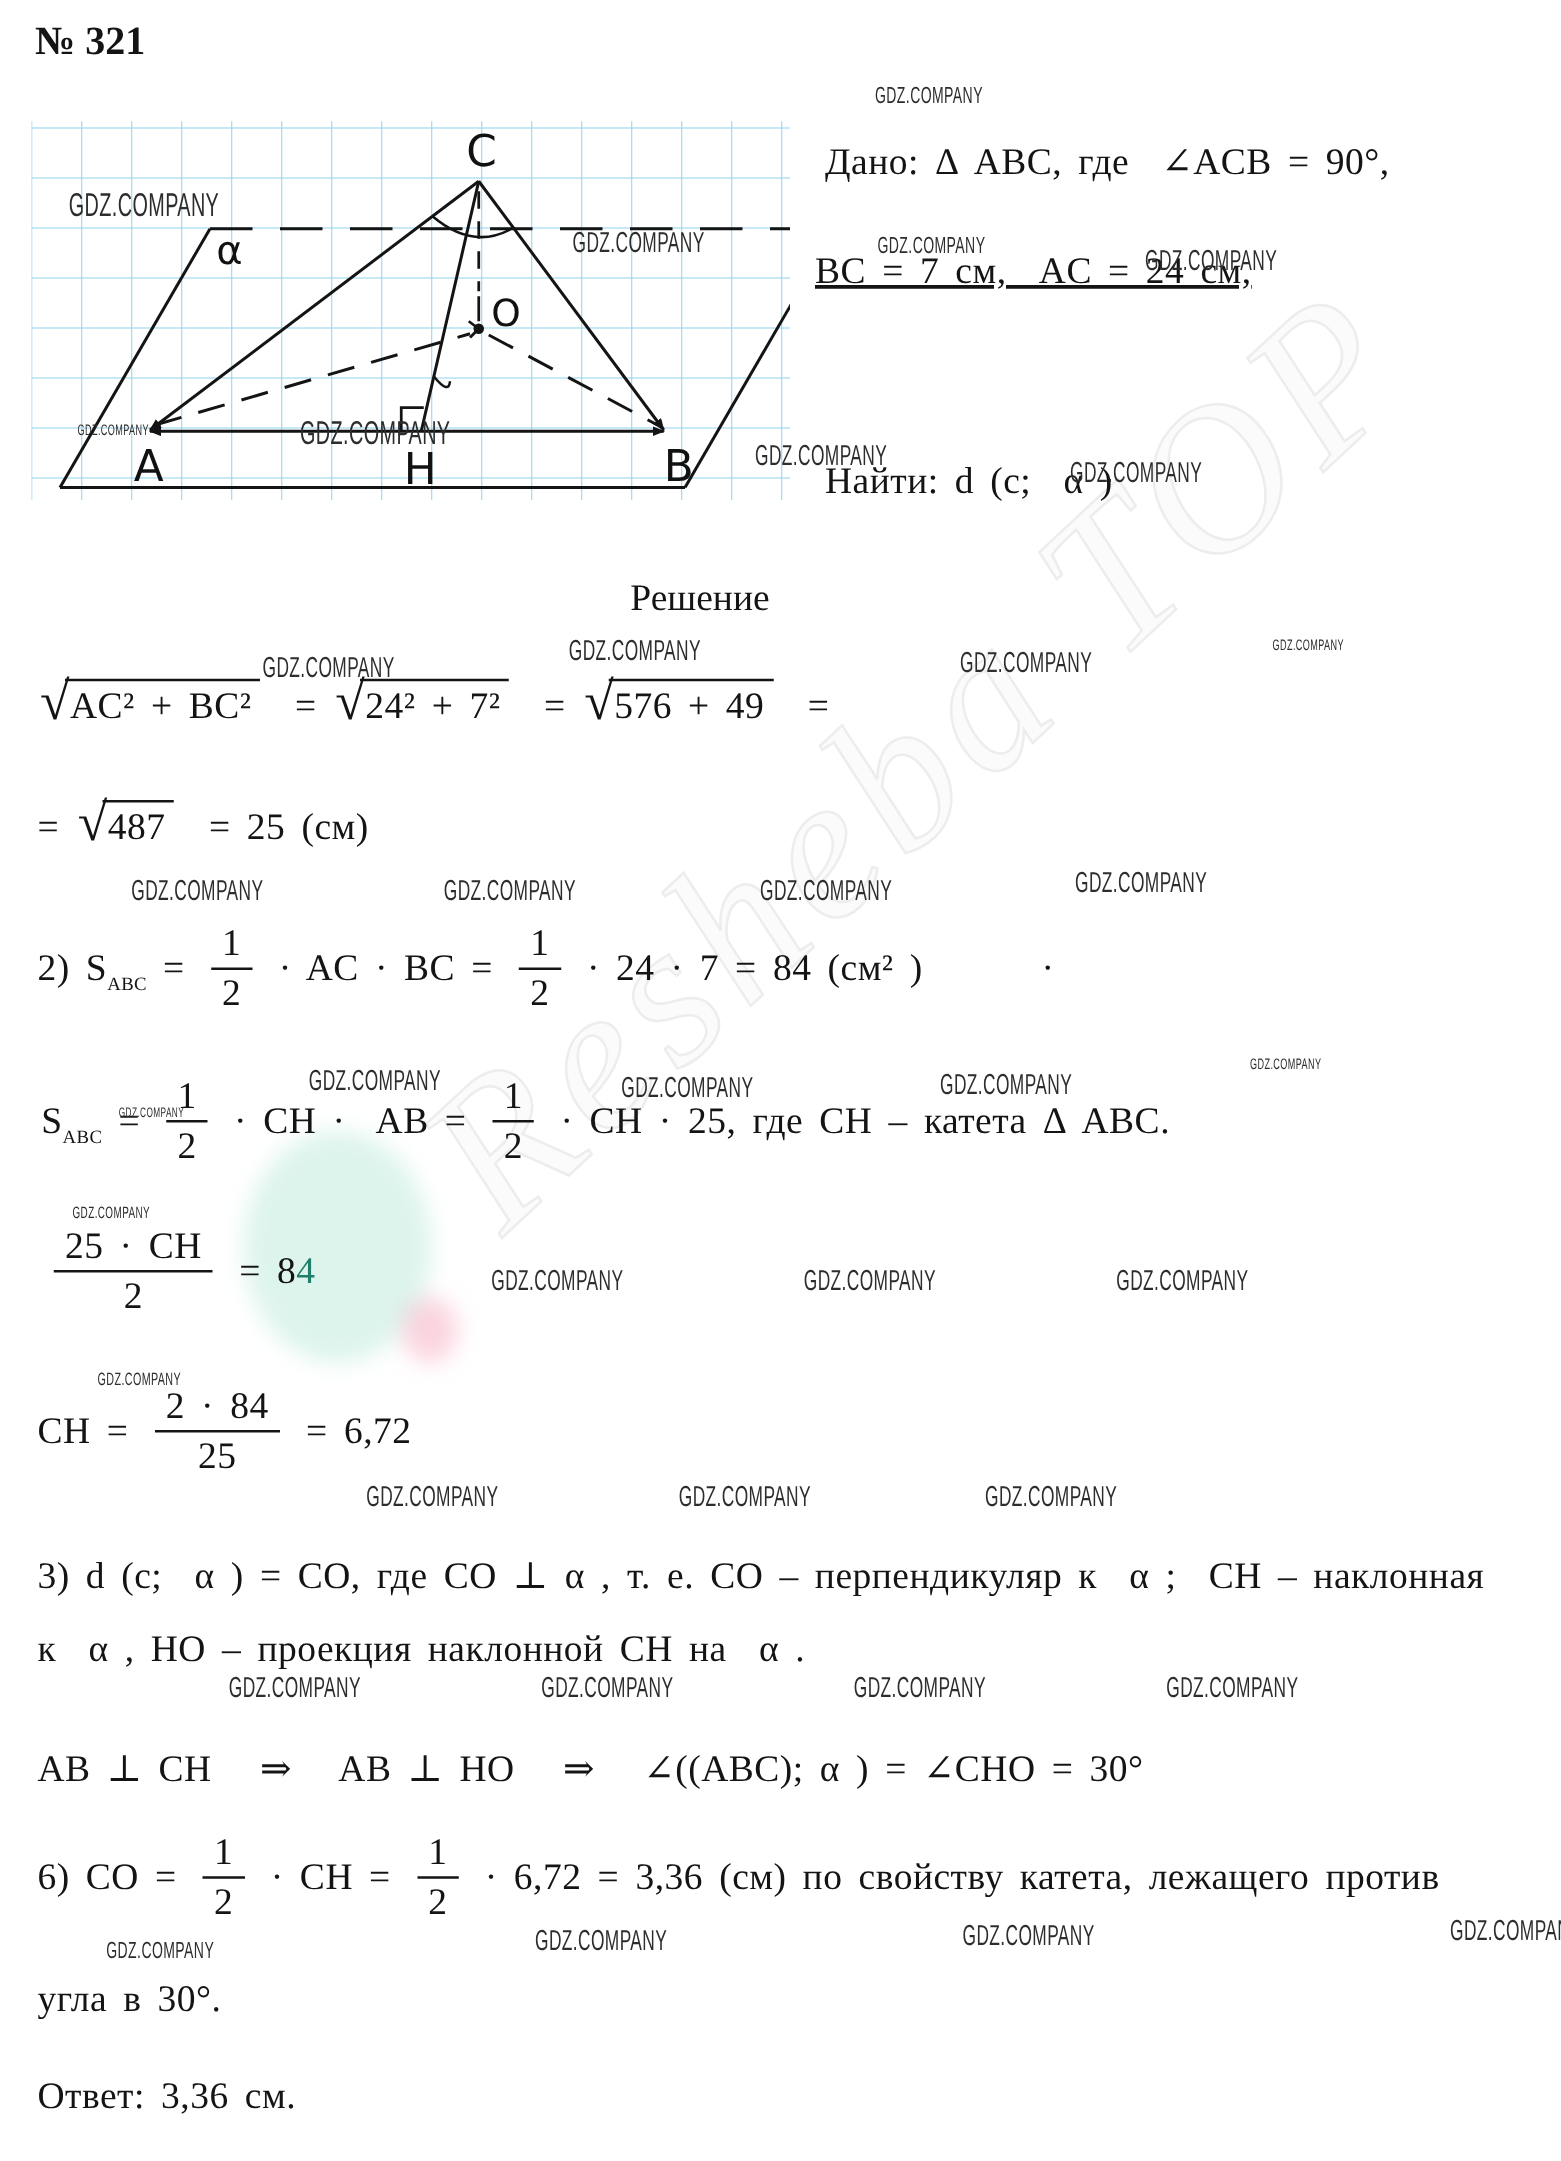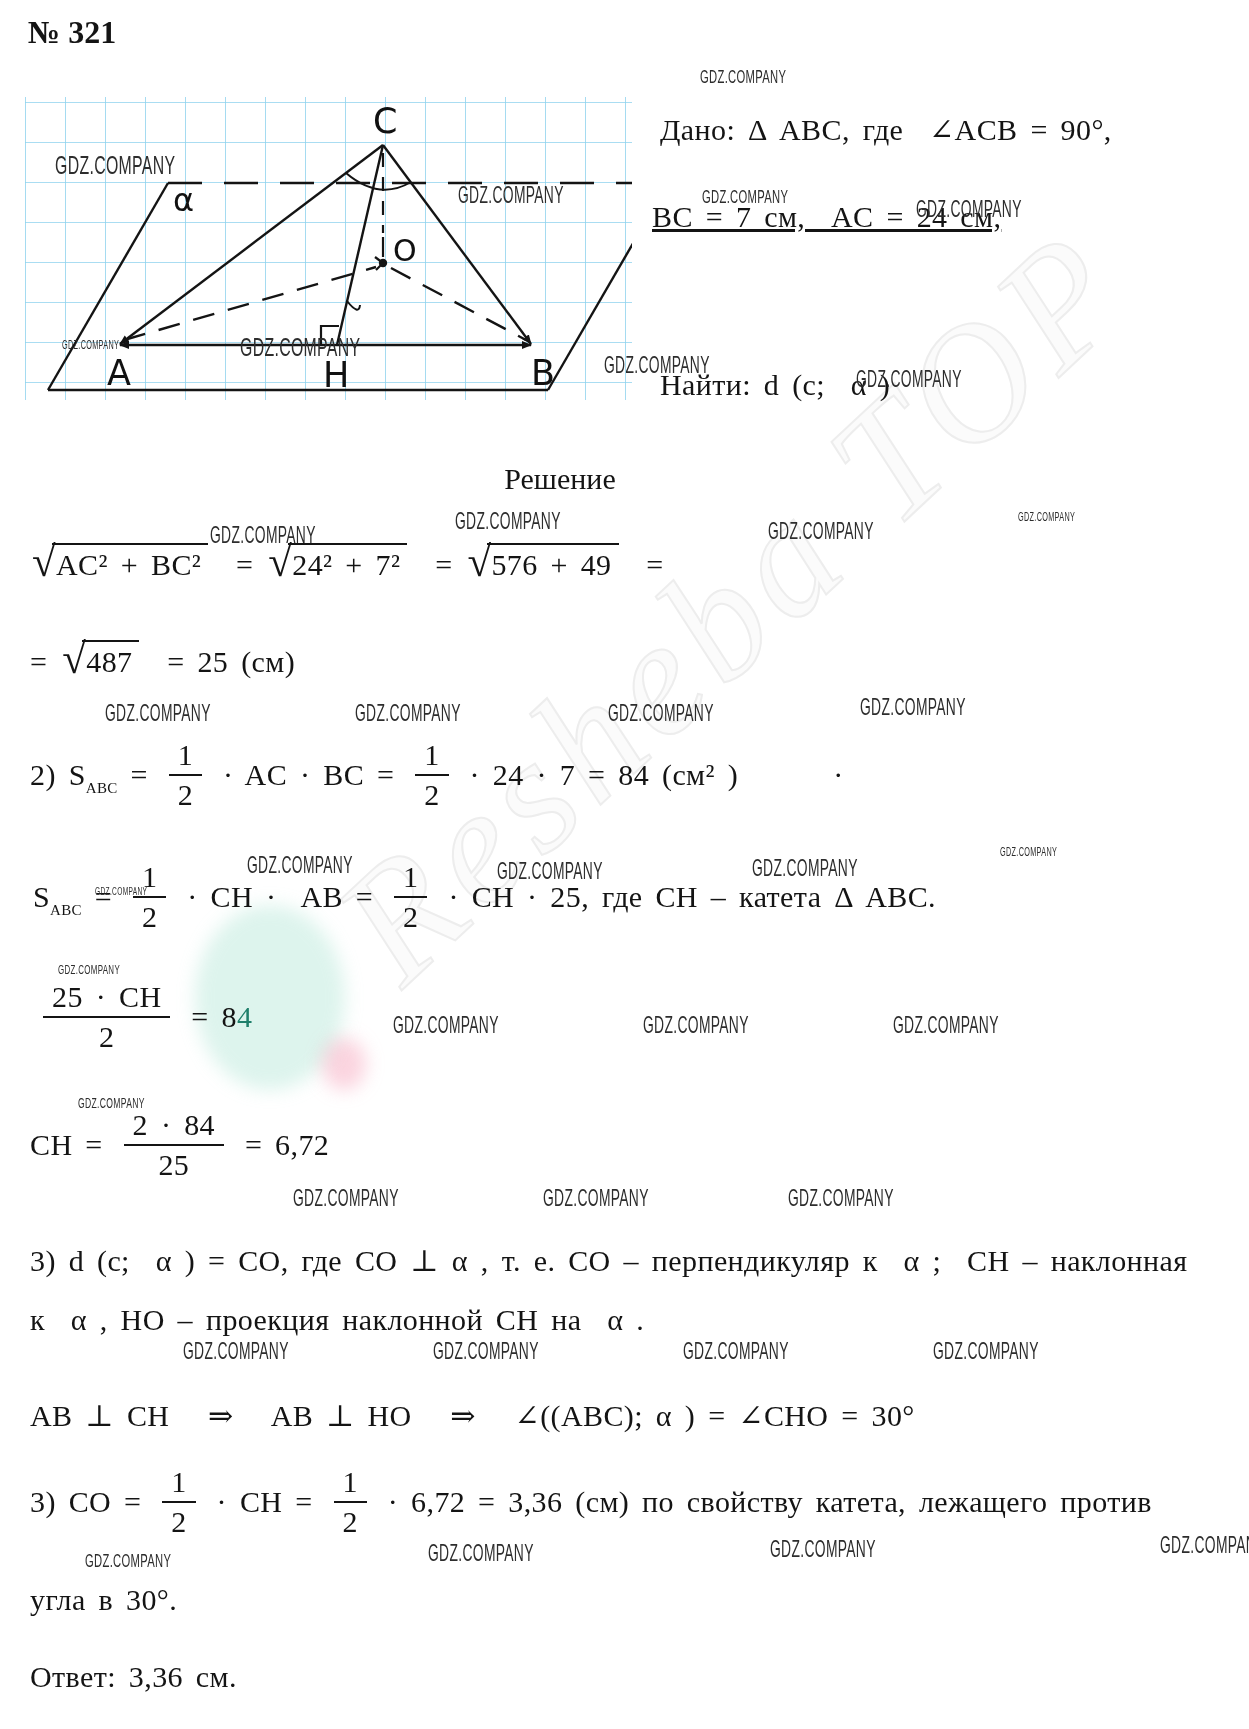--- a/index.html
+++ b/index.html
@@ -151,21 +151,21 @@
     <span>CH = </span>
     <span class="frac"><span class="num">2 · 84</span><span class="den">25</span></span>
     <span> = 6,72</span>
   </div>
 
   <div class="tl" style="left:30px;top:1243px;">3) d (c;  α ) = CO, где CO ⊥ α , т. е. CO – перпендикуляр к  α ;  CH – наклонная</div>
   <div class="tl" style="left:30px;top:1303px;">к  α , HO – проекция наклонной CH на  α .</div>
   <div class="tl" style="left:30px;top:1398px;text-align:right;">AB ⊥ CH   ⇒   AB ⊥ HO   ⇒   ∠((ABC); α ) = ∠CHO = 30°</div>
 
   <div class="fl" style="left:30px;top:1465px;">
-    <span>3) CO = </span>
+    <span>6) CO = </span>
     <span class="frac"><span class="num">1</span><span class="den">2</span></span>
     <span> · CH = </span>
     <span class="frac"><span class="num">1</span><span class="den">2</span></span>
     <span> · 6,72 = 3,36 (см) по свойству катета, лежащего против</span>
   </div>
   <div class="tl" style="left:30px;top:1583px;">угла в 30°.</div>
 
   <div class="tl" style="left:30px;top:1660px;">Ответ: 3,36 см.</div>
 
   <span class="wm md" style="left:700px;top:66px;">GDZ.COMPANY</span>

